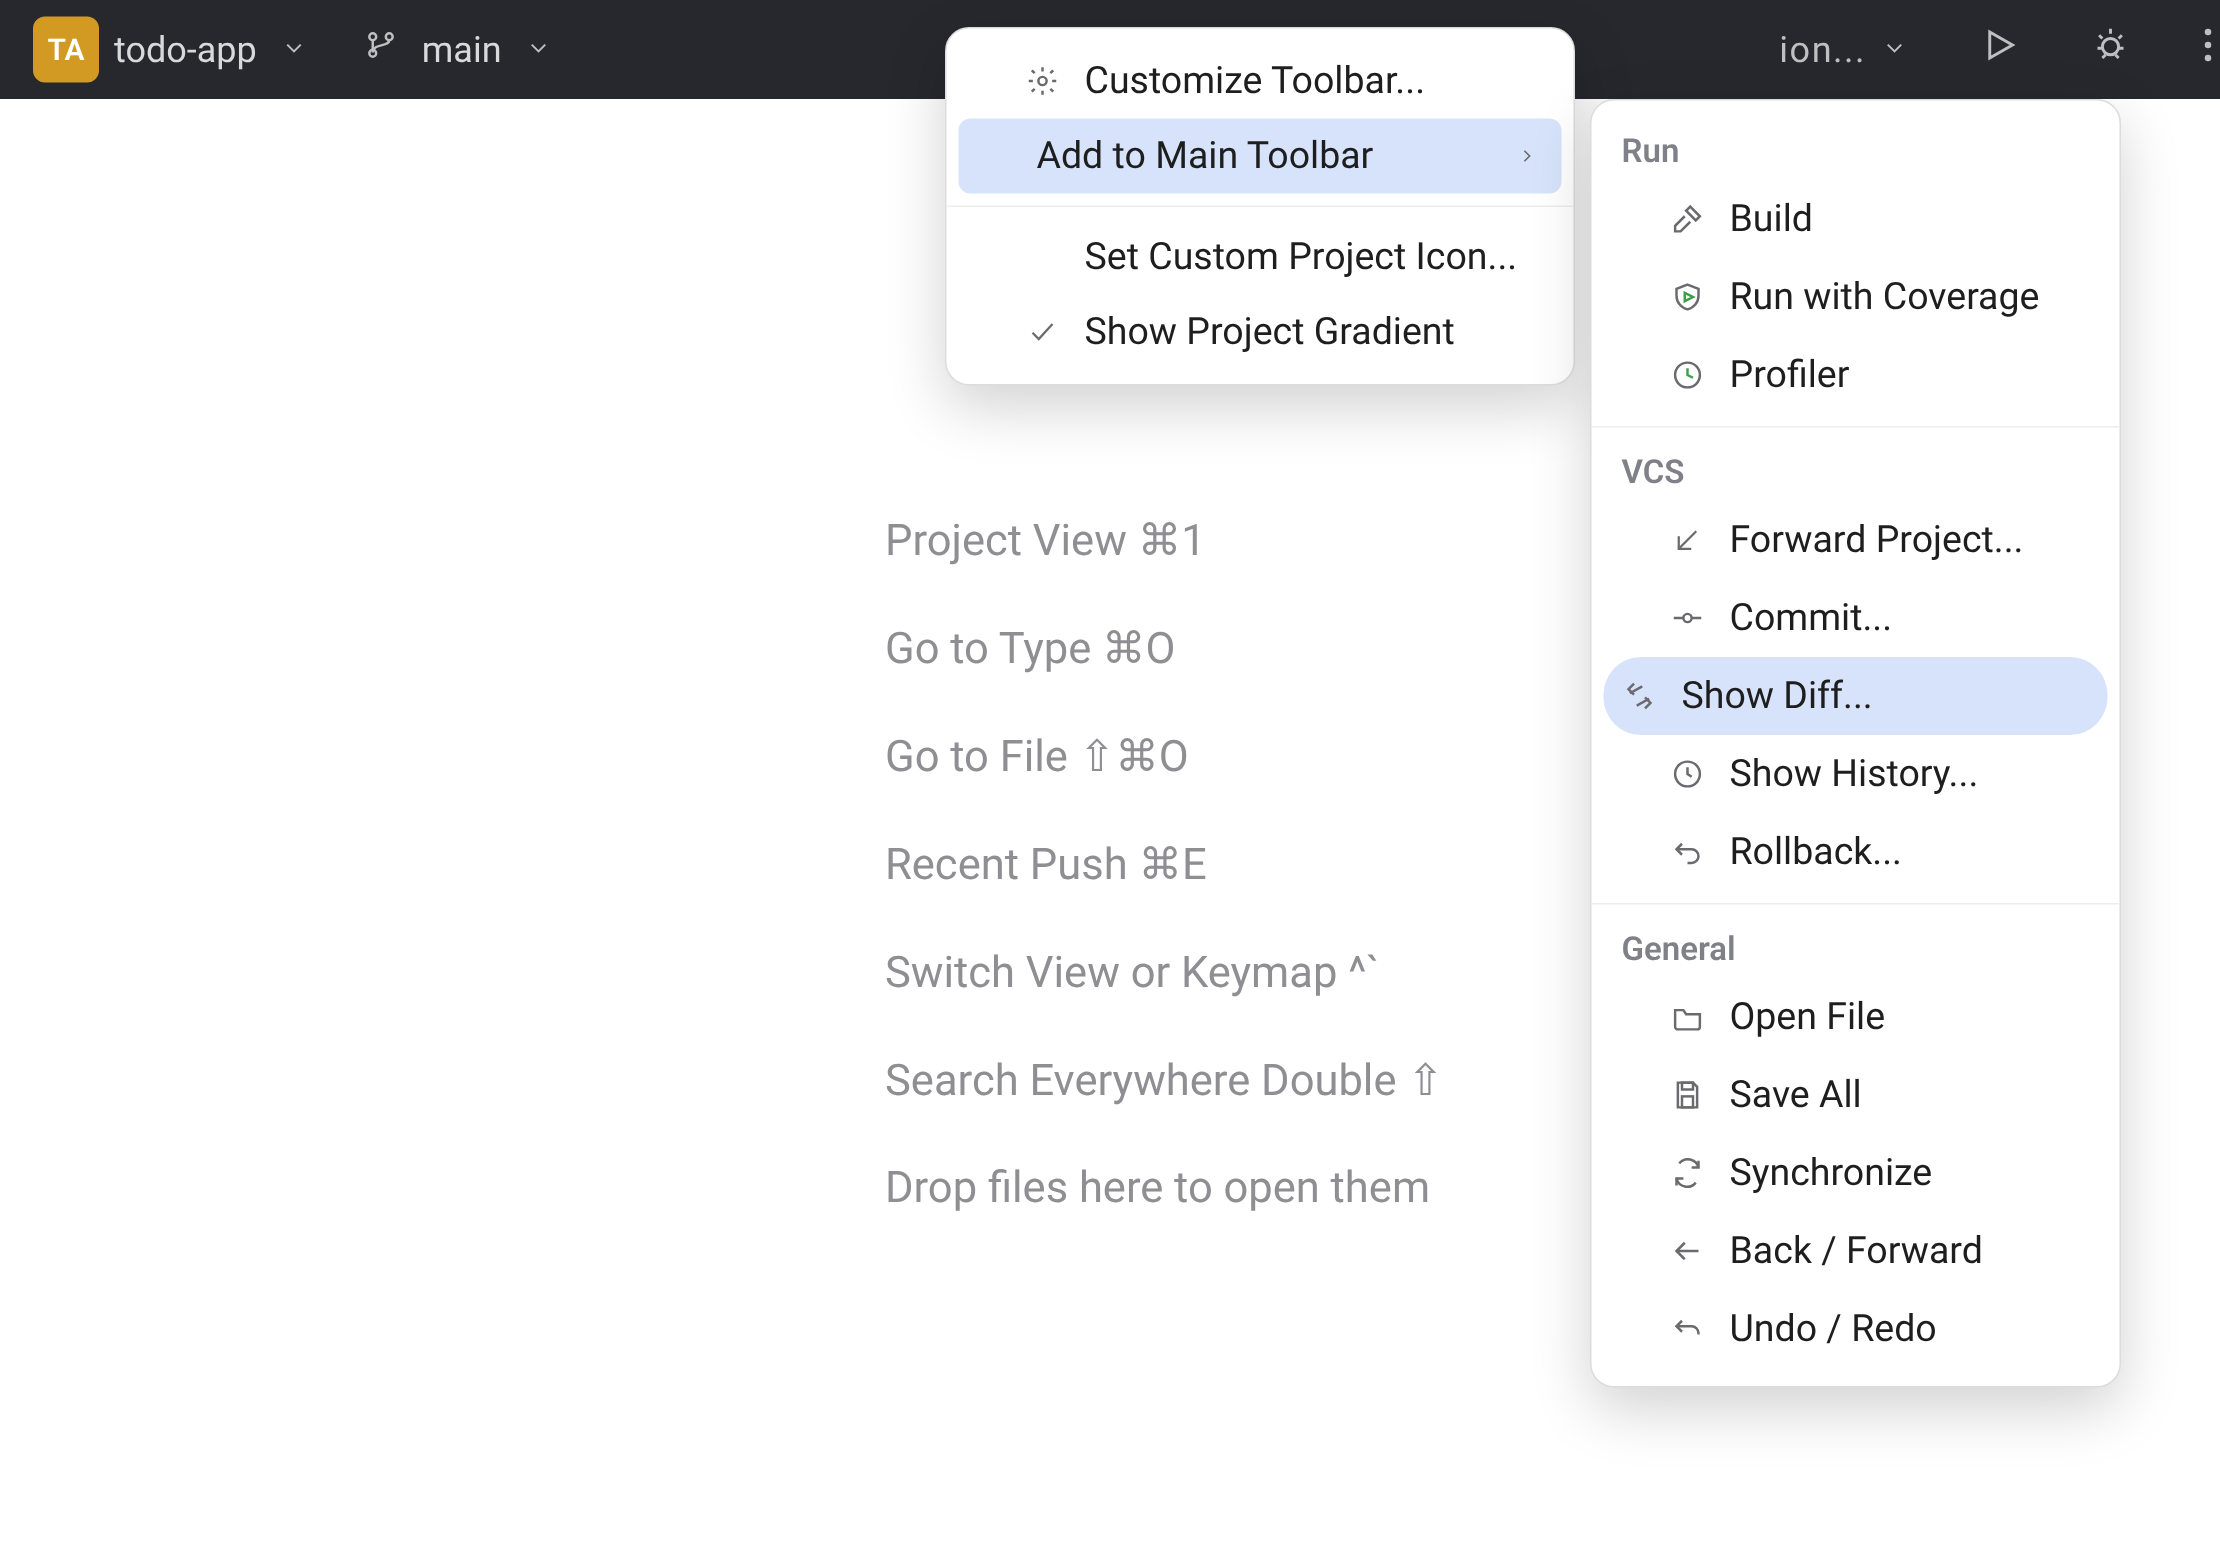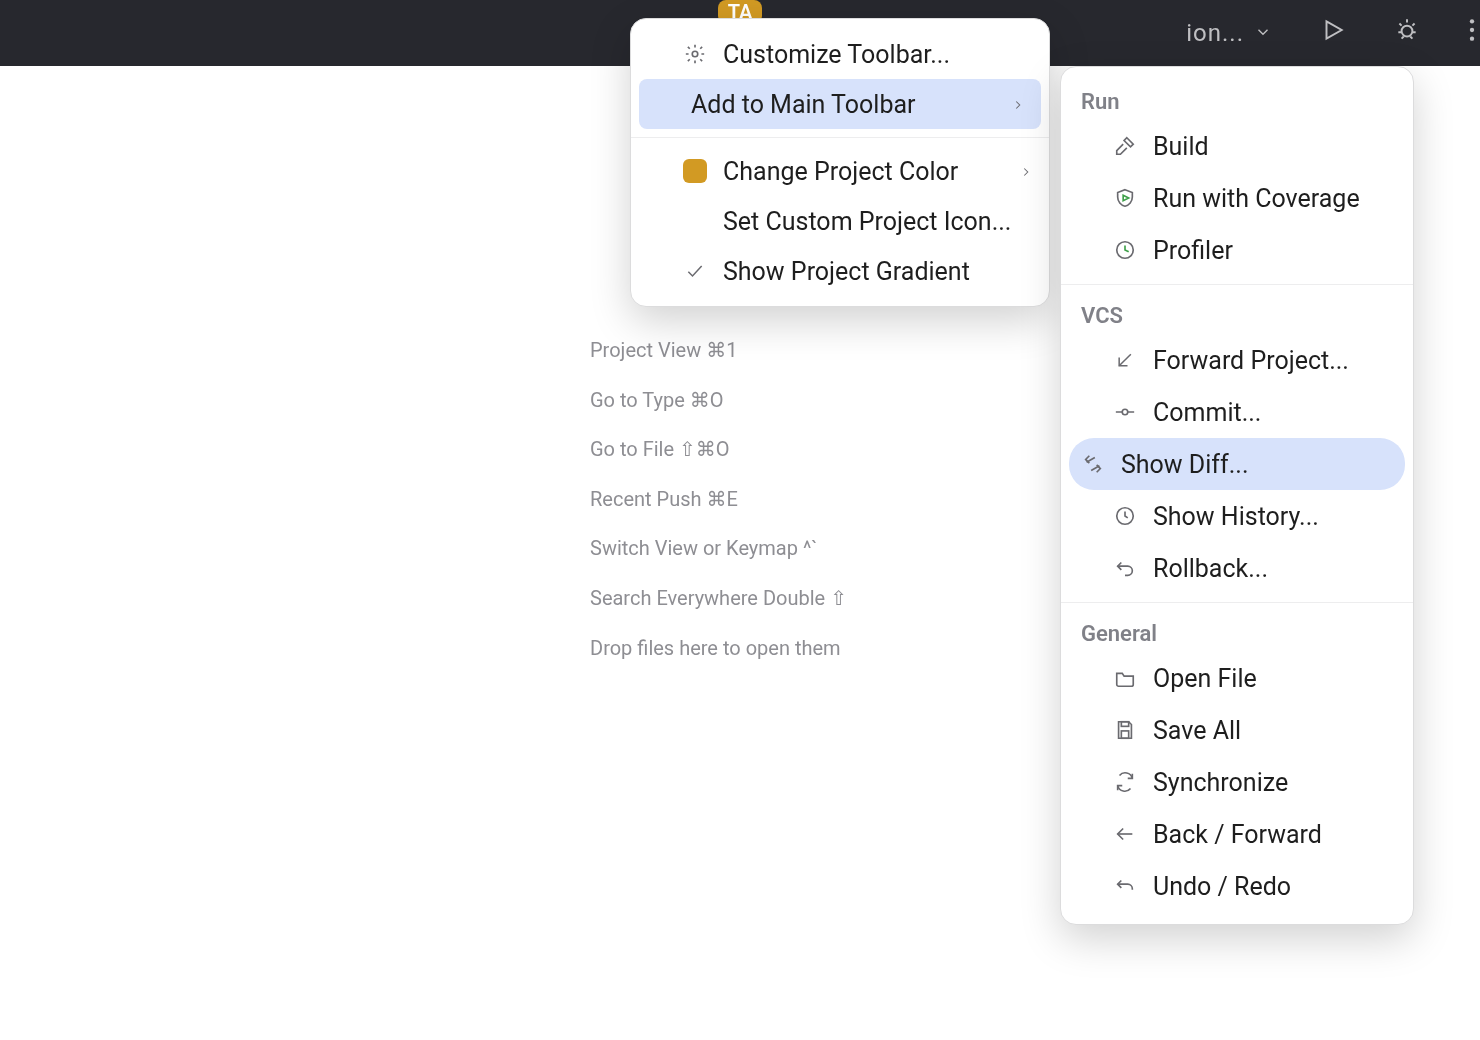--- a/index.html
+++ b/index.html
@@ -9,21 +9,20 @@
   .toolbar {
     height: 66px;
     background: #27282e;
     display: flex;
     align-items: center;
     padding: 0 22px;
     gap: 10px;
     color: #d8d8da;
     font-size: 24px;
     position: relative;
-    flex-direction: column;
   }
   .project-badge {
     width: 44px; height: 44px;
     background: #d29a23;
     border-radius: 8px;
     display: flex;
     align-items: center;
     justify-content: center;
     color: #fff;
     font-weight: 600;
@@ -44,21 +43,21 @@
     font-size: 24px;
   }
   .toolbar-right .partial { letter-spacing: 1px; }
 
   
   .hints {
     position: absolute;
     left: 590px;
     top: 326px;
     color: #8e8e93;
-    font-size: 20px;
+    font-size: 29px;
     line-height: 2.48;
   }
   .hints .row { white-space: nowrap; }
   .hints .kbd { color: #8e8e93; }
 
   
   .popup {
     position: absolute;
     background: #fff;
     border: 1px solid #dcdcdd;
@@ -194,31 +193,20 @@
     <span class="icon-slot"></span>
     <span>Add to Main Toolbar</span>
     <span class="subarrow">
       <svg width="14" height="14" viewBox="0 0 24 24">
           <polyline points="9 6 15 12 9 18"></polyline>
         </svg>
     </span>
   </div>
   <hr>
   <div class="item">
-    <span class="icon-slot">
-        <span class="proj-color"></span>
-      </span>
-    <span>Change Project Color</span>
-    <span class="subarrow">
-      <svg width="14" height="14" viewBox="0 0 24 24">
-          <polyline points="9 6 15 12 9 18"></polyline>
-        </svg>
-    </span>
-  </div>
-  <div class="item">
     <span class="icon-slot"></span>
     <span>Set Custom Project Icon...</span>
   </div>
   <div class="item">
     <span class="icon-slot">
       <svg width="20" height="20" viewBox="0 0 24 24">
           <polyline points="4 13 9 18 20 6"></polyline>
         </svg>
     </span>
     <span>Show Project Gradient</span>

